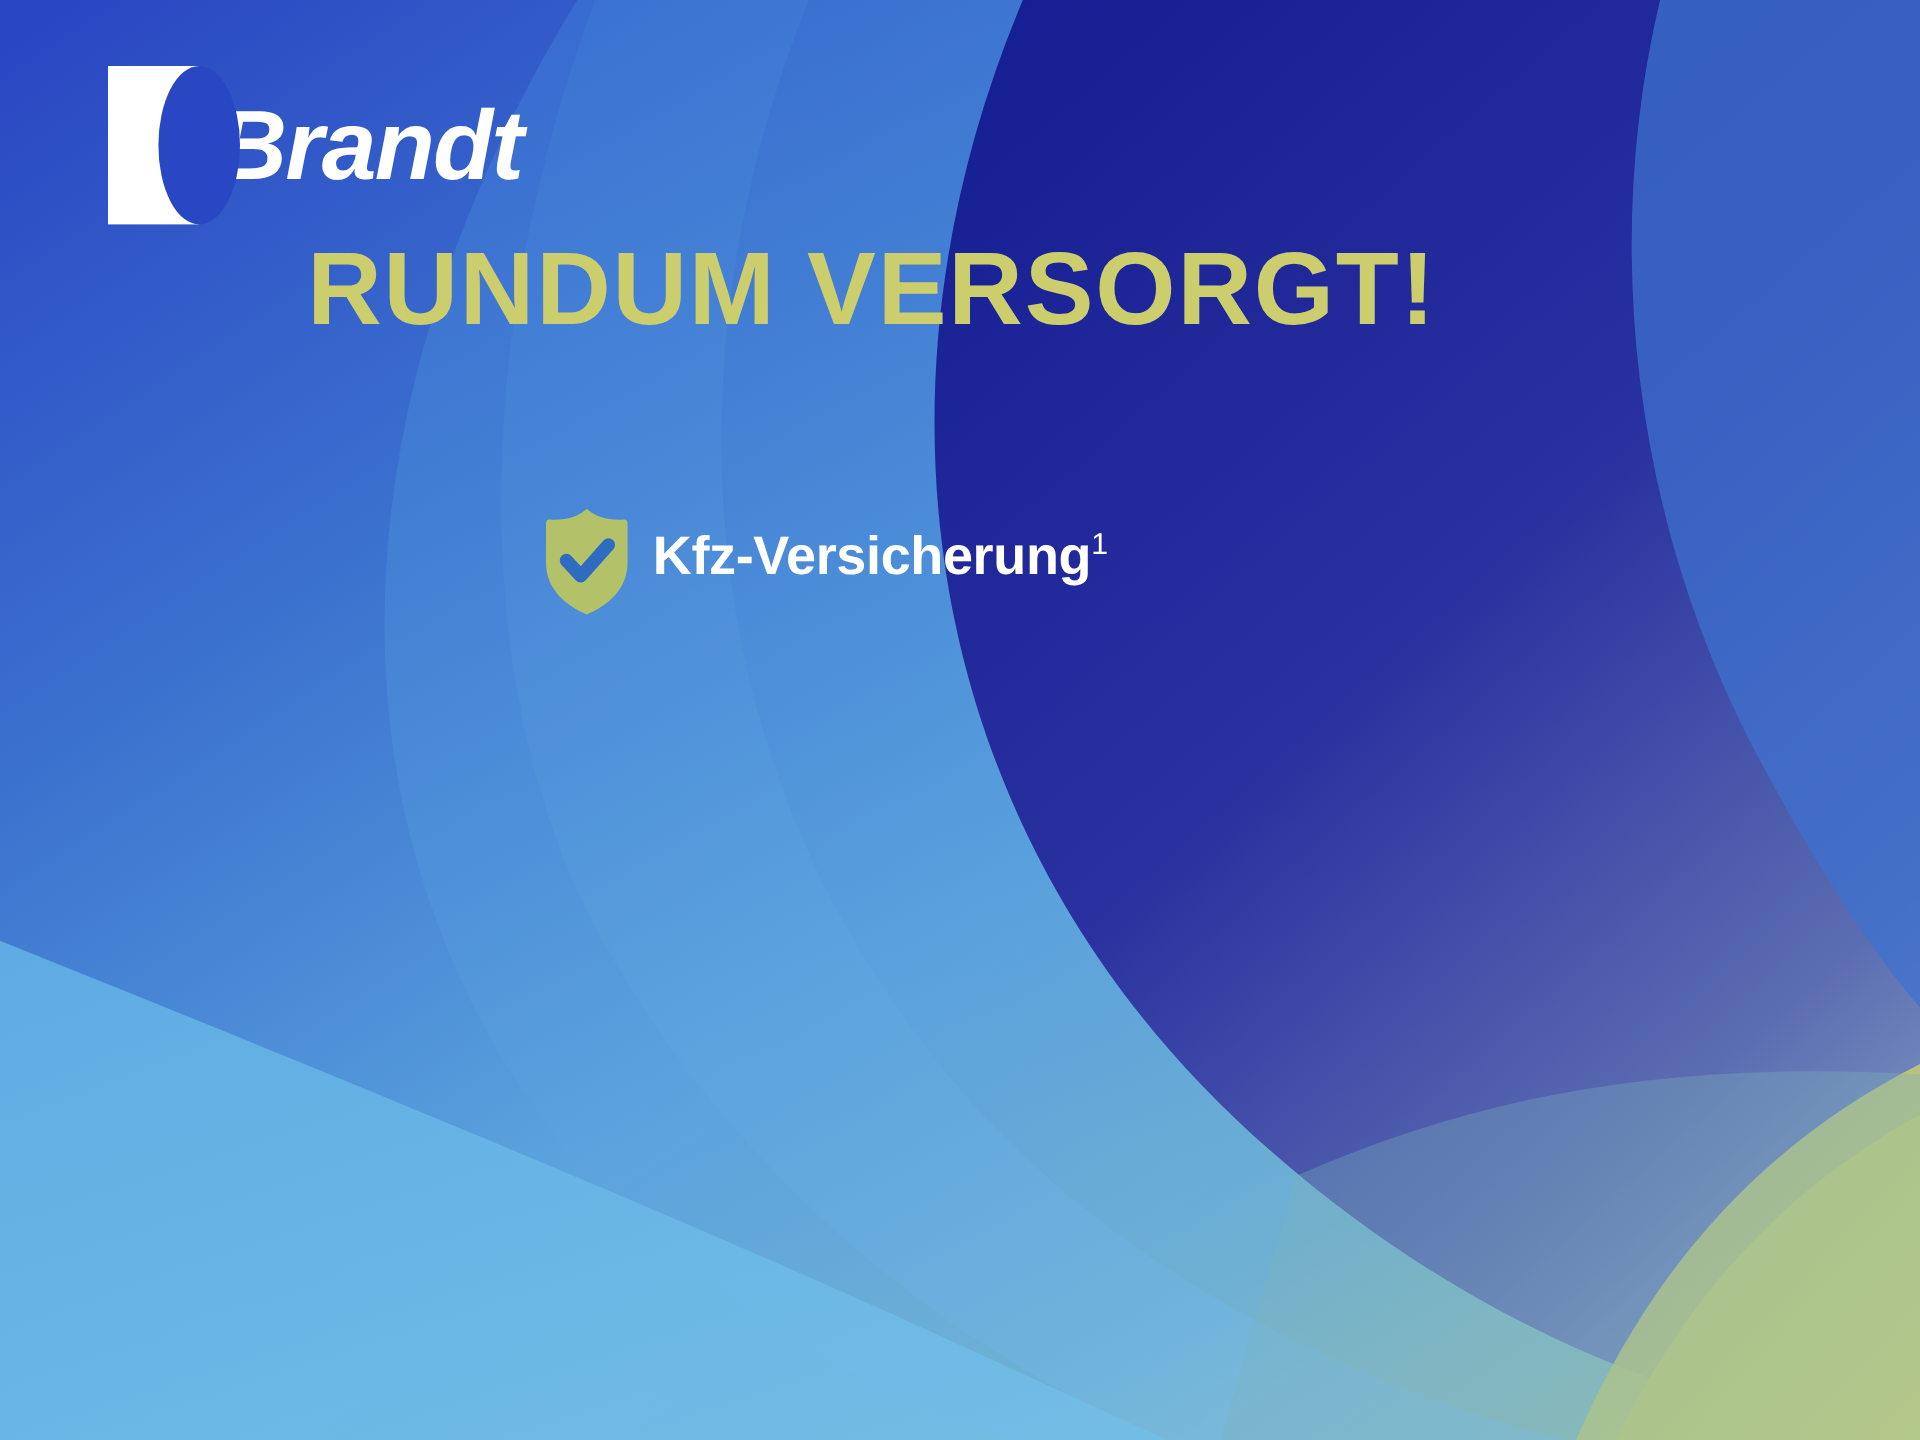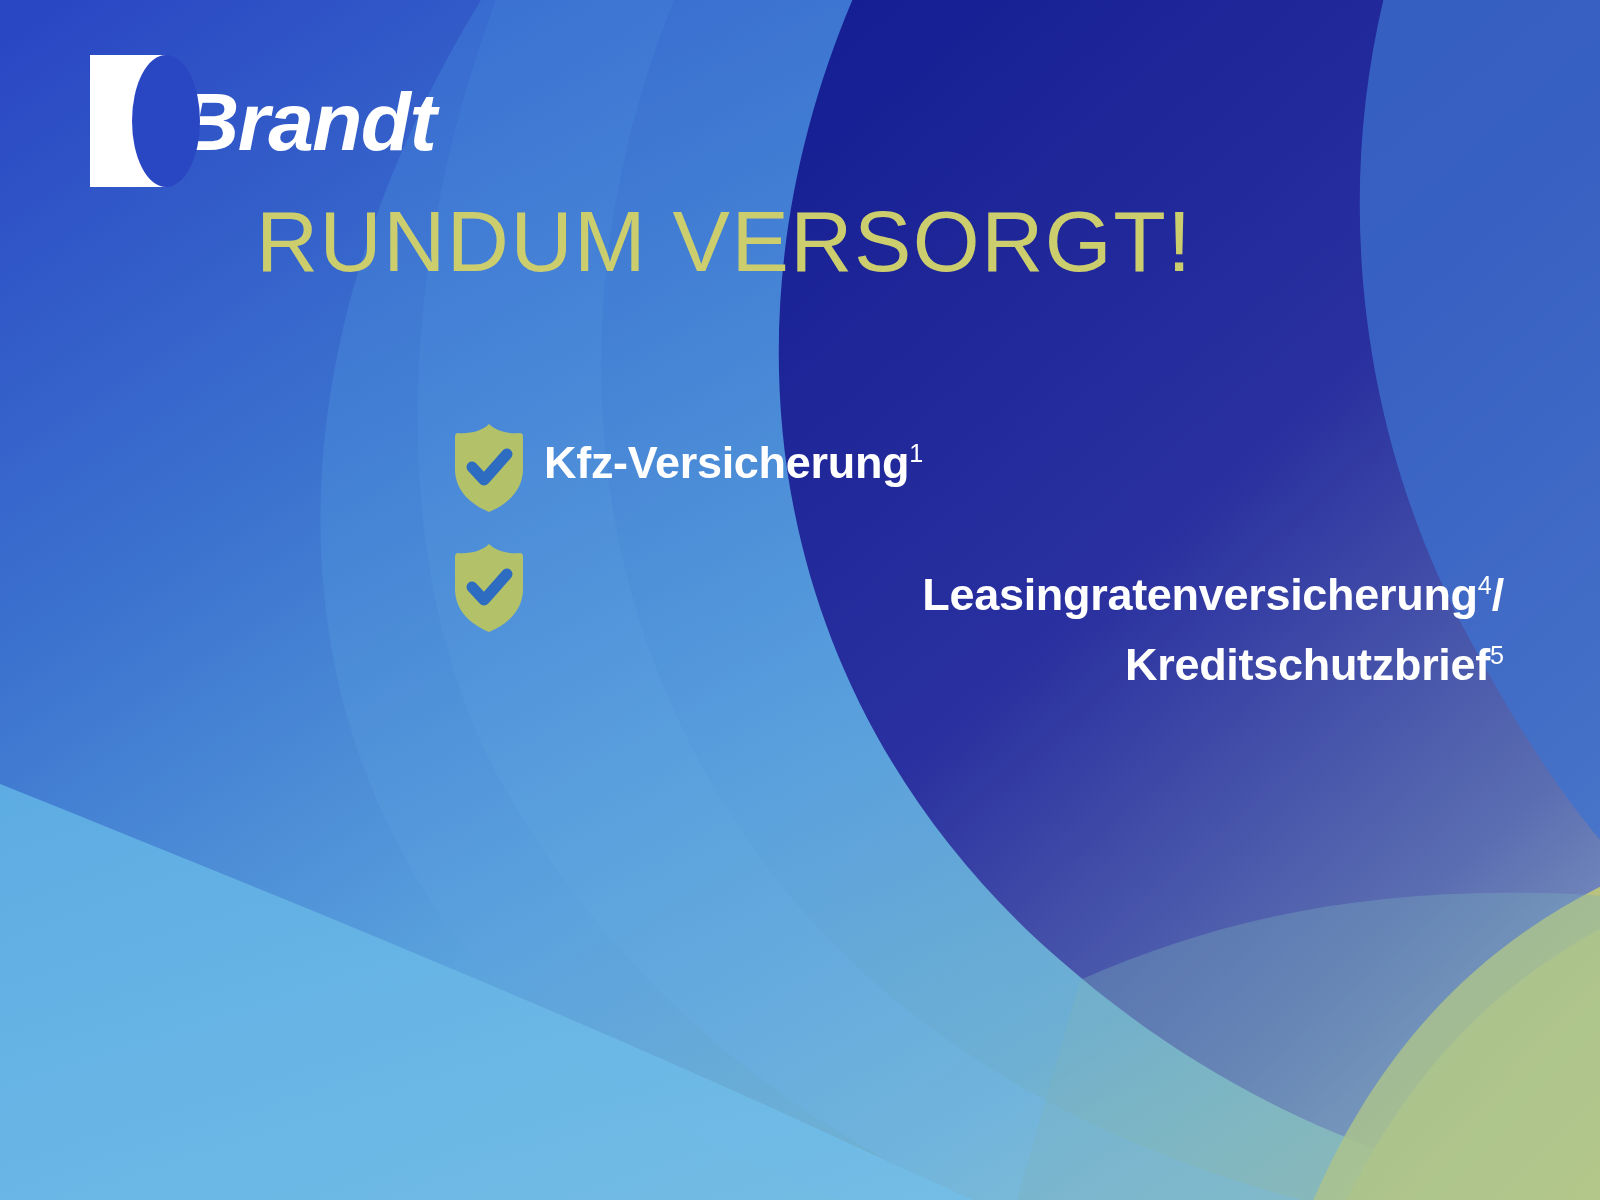--- a/index.html
+++ b/index.html
@@ -69,34 +69,33 @@
     margin-top: 26px;
     white-space: nowrap;
   }
 
   
   .headline {
     position: absolute;
     left: 256px;
     top: 198px;
     font-size: 86px;
-    font-weight: 400;
+    font-weight: 700;
     letter-spacing: 1.5px;
     line-height: 1;
     color: #ccce6e;
     white-space: nowrap;
   }
 
   
   .features {
     position: absolute;
     left: 452px;
     top: 418px;
     width: 1060px;
-    text-align: right;
   }
   .feature-row {
     position: relative;
     height: 120px;
   }
   .feature-row.last { height: 160px; }
 
   .shield {
     position: absolute;
     left: 0;
@@ -225,24 +224,15 @@
         <path d="M37 2 C30 9 18 12 6 11 C4 11 3 12 3 15 L3 47
                  C3 68 18 82 37 90 C56 82 71 68 71 47 L71 15
                  C71 12 70 11 68 11 C56 12 44 9 37 2 Z" fill="#b3c169"></path>
         <path d="M20 45 L32 58 L55 32" fill="none" stroke="#2d6cc0" stroke-width="11" stroke-linecap="round" stroke-linejoin="round"></path>
       </svg>
       <div class="feature-label"><span>Kfz-Versicherung</span><span class="sup">1</span></div>
     </div>
 
 
 
-    <div class="feature-row last">
-      <svg class="shield" viewBox="0 0 74 92">
-        <path d="M37 2 C30 9 18 12 6 11 C4 11 3 12 3 15 L3 47
-                 C3 68 18 82 37 90 C56 82 71 68 71 47 L71 15
-                 C71 12 70 11 68 11 C56 12 44 9 37 2 Z" fill="#b3c169"></path>
-        <path d="M20 45 L32 58 L55 32" fill="none" stroke="#2d6cc0" stroke-width="11" stroke-linecap="round" stroke-linejoin="round"></path>
-      </svg>
-      <div class="feature-label wrapped"><span>Leasingratenversicherung</span><span class="sup">4</span><span class="slash">/</span><br><span>Kreditschutzbrief</span><span class="sup">5</span></div>
-    </div>
 
   </div>
 </div>
 
 </body></html>

